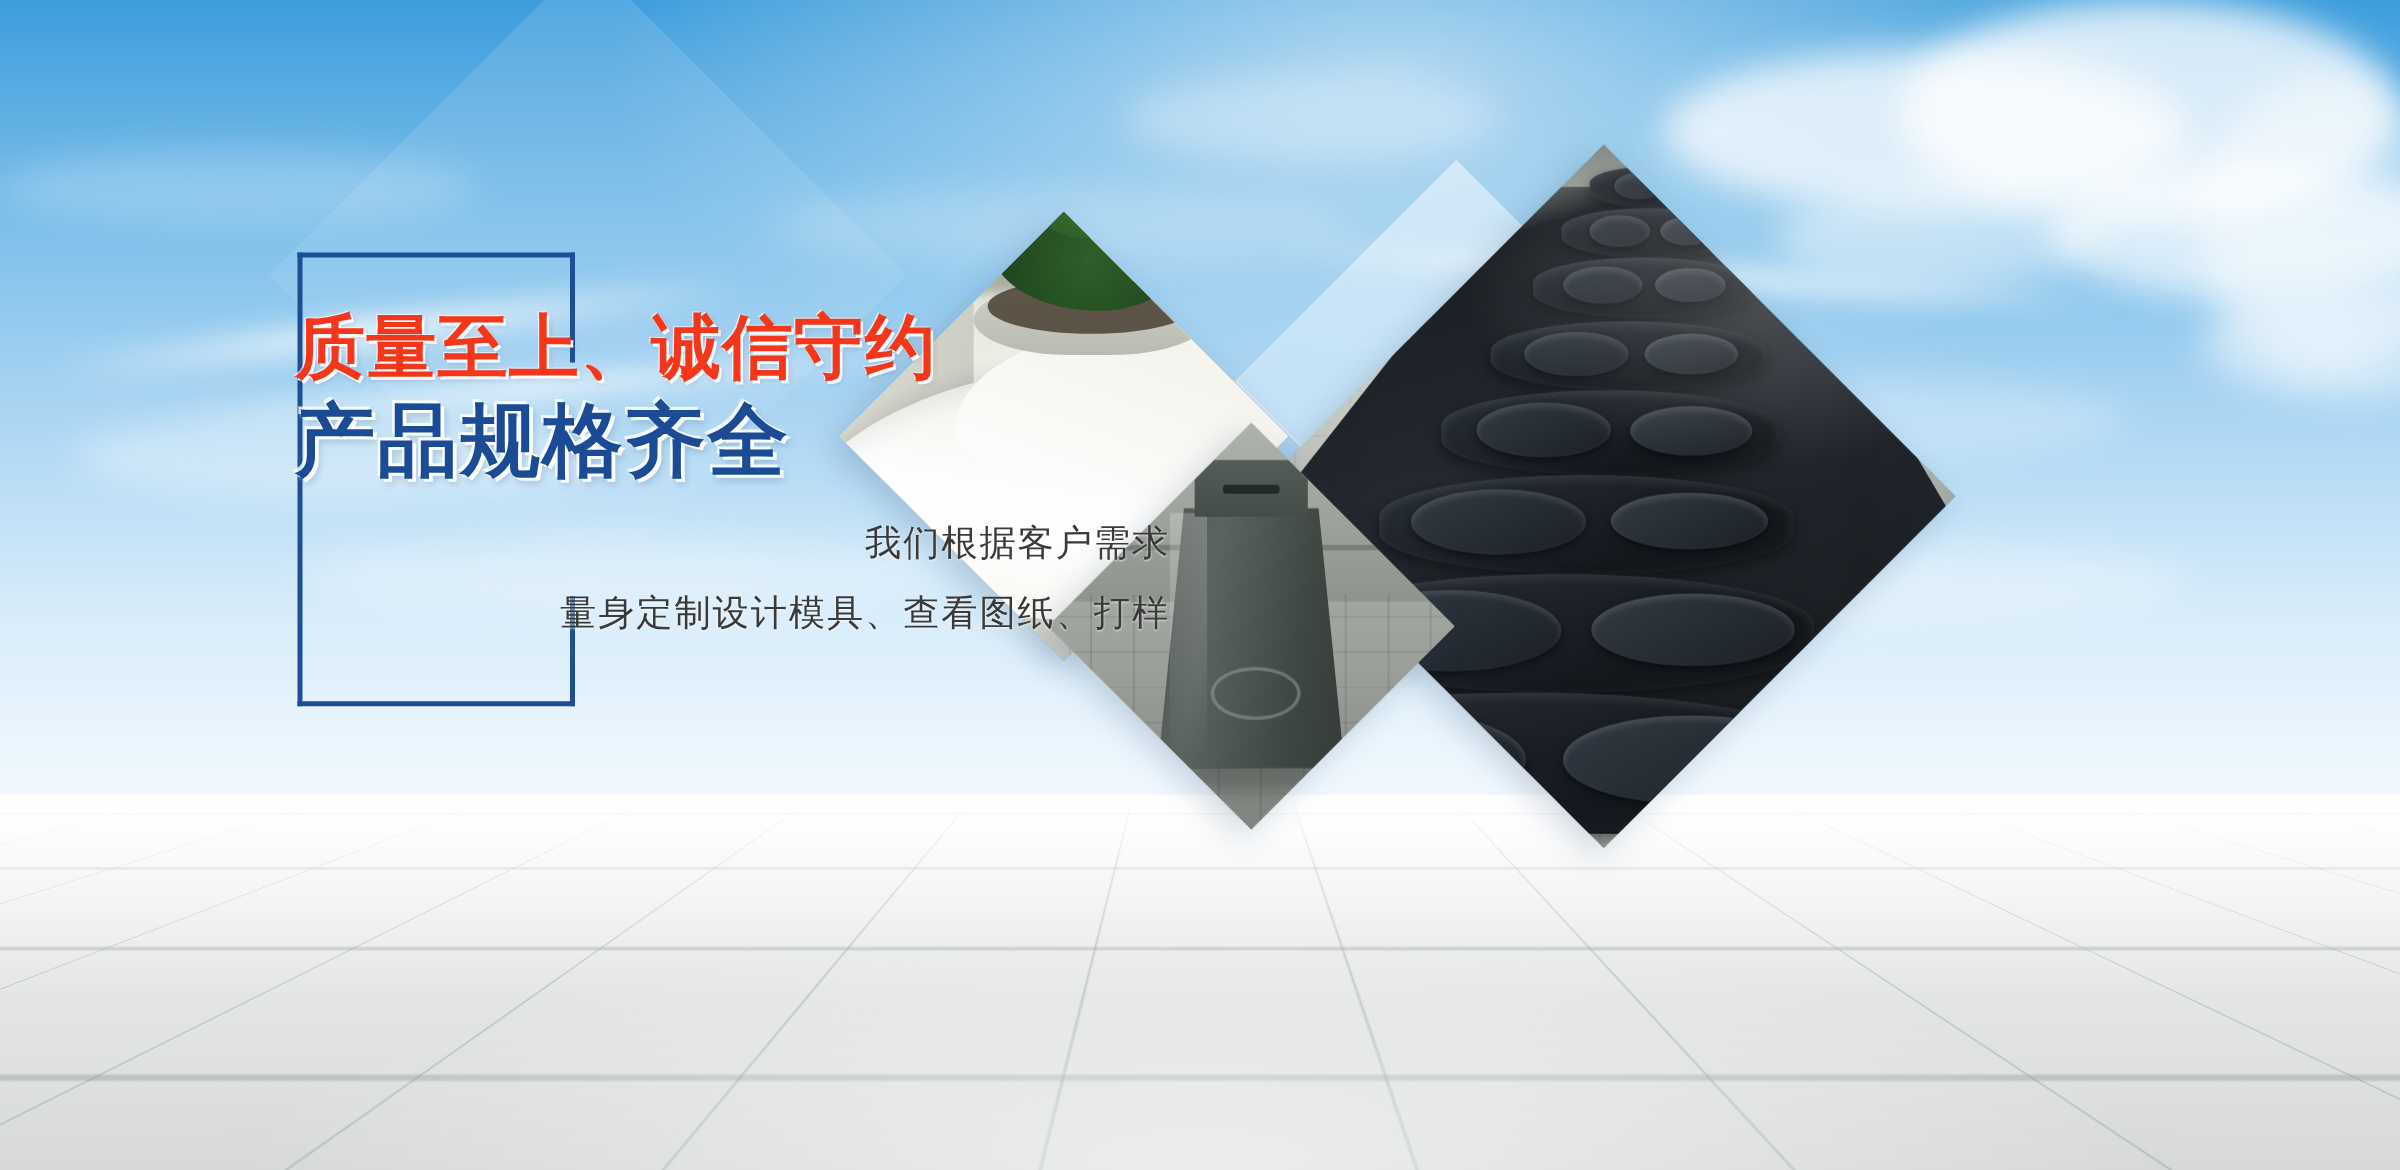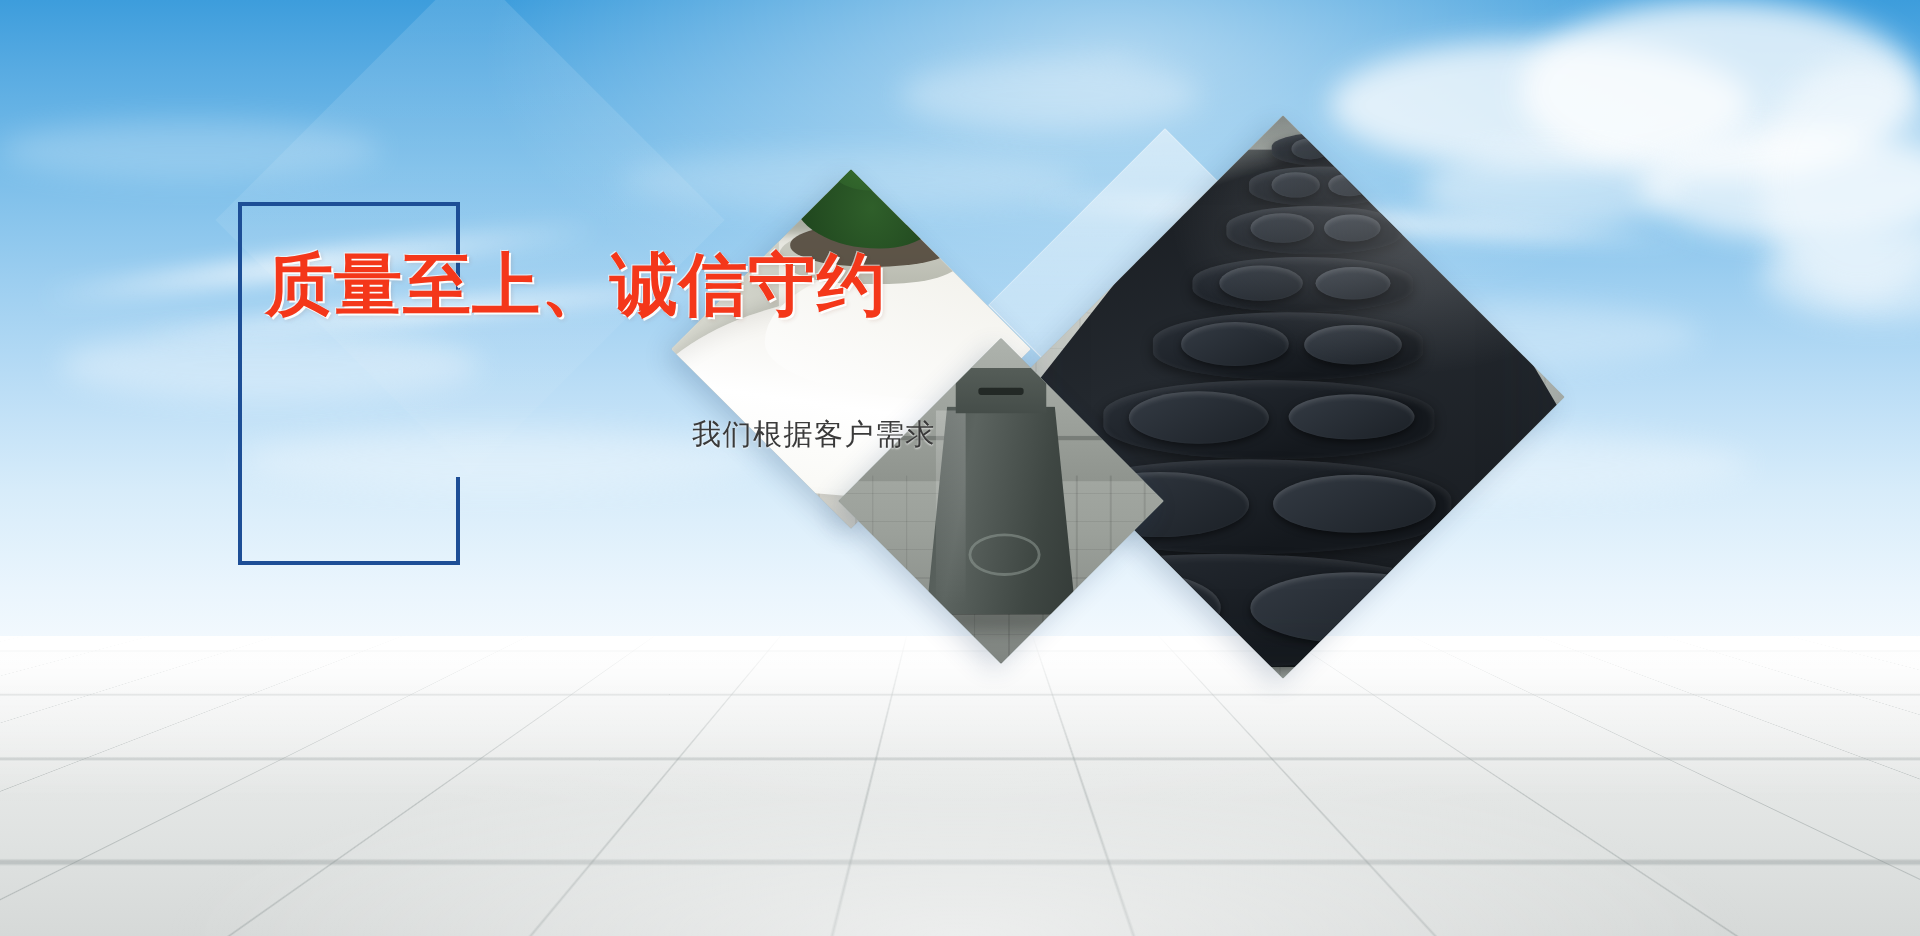--- a/index.html
+++ b/index.html
@@ -87,30 +87,29 @@
   .fr-left    { left:0;   top:0;    width:4px;   height:363px; }
   .fr-botcap  { left:218px;top:275px;width:4px;  height:88px; }
   .fr-bot     { left:0;   top:359px;width:222px; height:4px; }
 
   
   .tblock { position:absolute; left:236px; top:250px; width:640px; }
 
   .h-red {
     font-family:"DejaVu Sans","Liberation Sans",sans-serif;
     font-weight:700;
-    font-size:68px;
+    font-size:56px;
     line-height:1.02;
     letter-spacing:1px;
     color:#f4371a;
     text-shadow:
       2px 2px 0 rgba(255,255,255,.95),
       -1px -1px 0 rgba(255,255,255,.65),
       3px 3px 4px rgba(120,40,20,.12);
     white-space:nowrap;
-    margin-left:29px;
   }
   .h-blue {
     margin-top:14px;
     font-family:"DejaVu Sans","Liberation Sans",sans-serif;
     font-weight:700;
     font-size:64px;
     line-height:1.02;
     letter-spacing:2px;
     color:#1a4b94;
     text-shadow:
@@ -373,19 +372,21 @@
   <div class="frame">
     <div class="fr-seg fr-top"></div>
     <div class="fr-seg fr-topcap"></div>
     <div class="fr-seg fr-left"></div>
     <div class="fr-seg fr-botcap"></div>
     <div class="fr-seg fr-bot"></div>
   </div>
 
   <div class="tblock">
     <div class="h-red">质量至上、诚信守约</div>
+    <div class="h-blue">产品规格齐全</div>
   </div>
 
   <div class="subs">
     <div class="sub">我们根据客户需求</div>
+    <div class="sub">量身定制设计模具、查看图纸、打样</div>
   </div>
 
 </div>
 
 </body></html>

